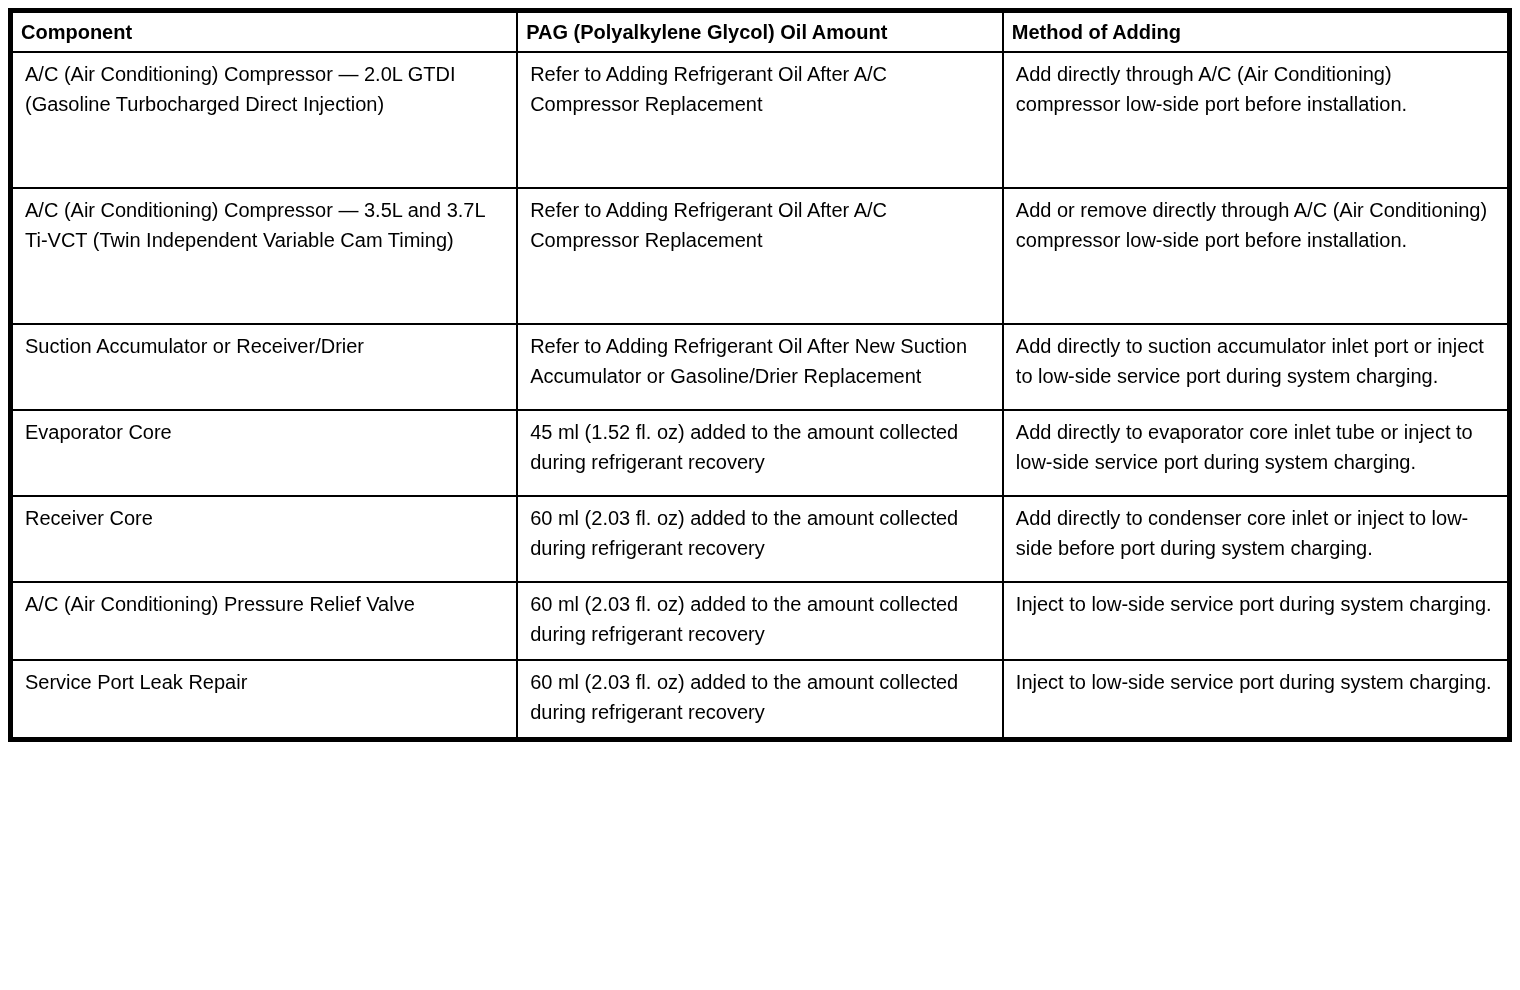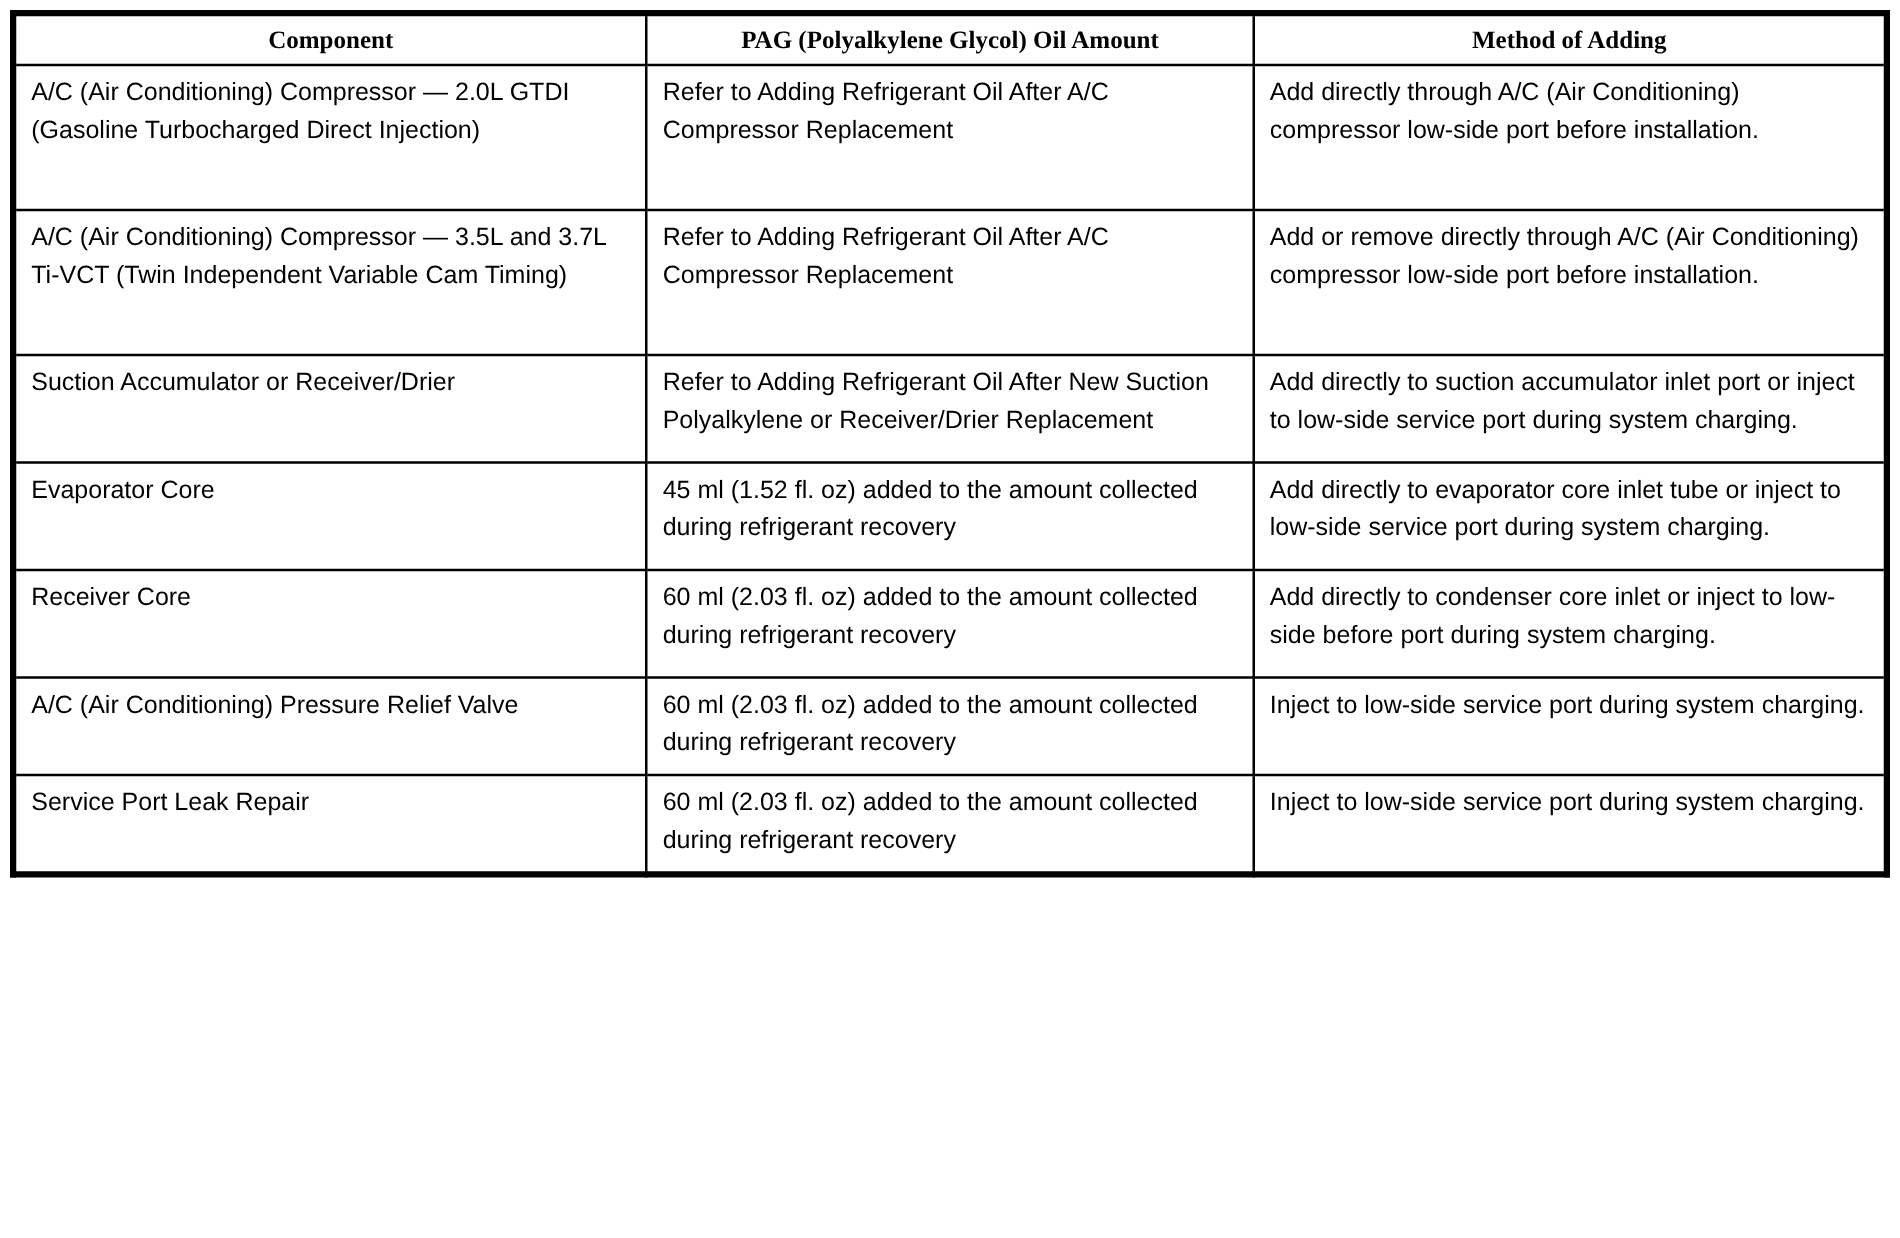--- a/index.html
+++ b/index.html
@@ -24,28 +24,27 @@
   .doc-table td {
     border: 2px solid #000000;
     font-size: 20px;
     line-height: 30px;
     padding: 6px 12px 10px 12px;
     vertical-align: top;
     text-align: left;
     overflow-wrap: break-word;
   }
   .doc-table th {
-    text-align: center;
+    text-align: left;
     vertical-align: middle;
     font-weight: bold;
     padding: 4px 8px;
     height: 28px;
-    font-family: Liberation Serif, serif;
   }
-  tr.h116 { height: 116px; }
+  tr.h116 { height: 136px; }
   tr.h106 { height: 86px; }
   tr.h76  { height: 76px; }
   sup.note {
     font-size: 13px;
     line-height: 0;
     margin-left: 3px;
   }
 </style>
 </head>
 <body>
@@ -69,21 +68,21 @@
       <td><span>Refer to Adding Refrigerant Oil After A/C Compressor Replacement</span><sup class="note"></sup></td>
       <td><span>Add directly through A/C (Air Conditioning) compressor low-side port before installation.</span></td>
     </tr>
     <tr class="h116">
       <td><span>A/C (Air Conditioning) Compressor — 3.5L and 3.7L Ti-VCT (Twin Independent Variable Cam Timing)</span></td>
       <td><span>Refer to Adding Refrigerant Oil After A/C Compressor Replacement</span><sup class="note"></sup></td>
       <td><span>Add or remove directly through A/C (Air Conditioning) compressor low-side port before installation.</span></td>
     </tr>
     <tr class="h106">
       <td><span>Suction Accumulator or Receiver/Drier</span></td>
-      <td><span>Refer to Adding Refrigerant Oil After New Suction Polyalkylene or Receiver/Drier Replacement</span><sup class="note"></sup></td>
+      <td><span>Refer to Adding Refrigerant Oil After New Suction Accumulator or Gasoline/Drier Replacement</span><sup class="note"></sup></td>
       <td><span>Add directly to suction accumulator inlet port or inject to low-side service port during system charging.</span></td>
     </tr>
     <tr class="h106">
       <td><span>Evaporator Core</span></td>
       <td><span>45 ml (1.52 fl. oz) added to the amount collected during refrigerant recovery</span><sup class="note"></sup></td>
       <td><span>Add directly to evaporator core inlet tube or inject to low-side service port during system charging.</span></td>
     </tr>
     <tr class="h106">
       <td><span>Receiver Core</span></td>
       <td><span>60 ml (2.03 fl. oz) added to the amount collected during refrigerant recovery</span><sup class="note"></sup></td>

